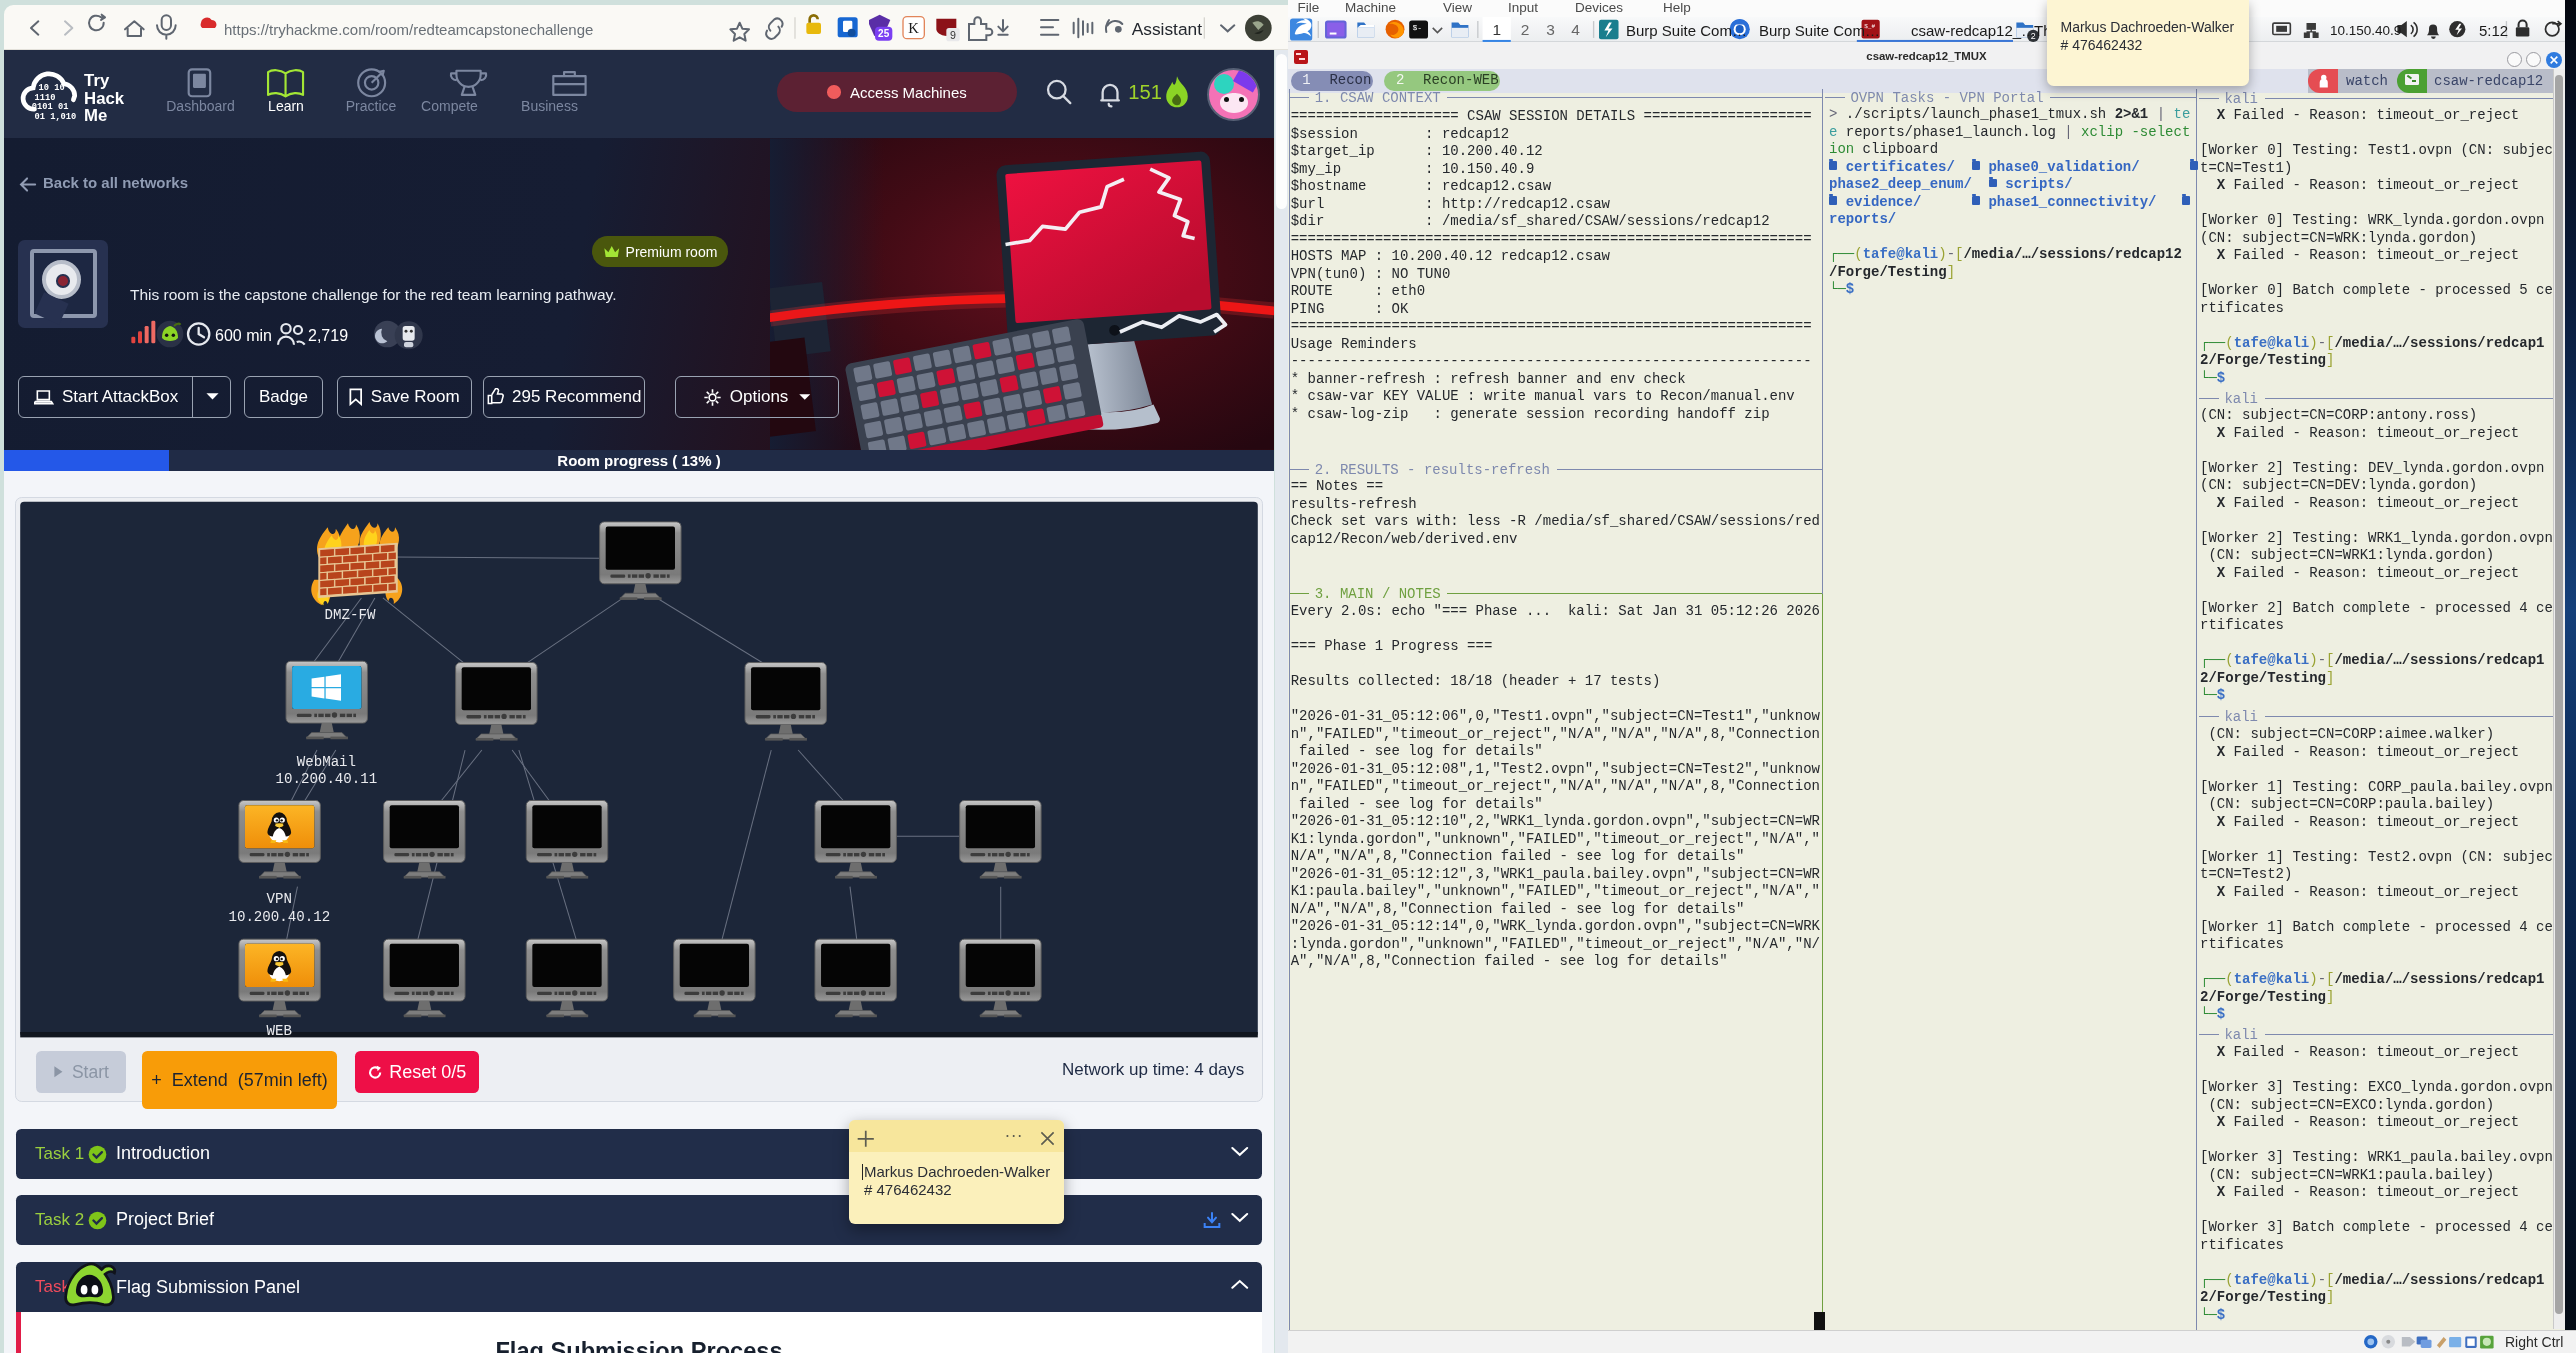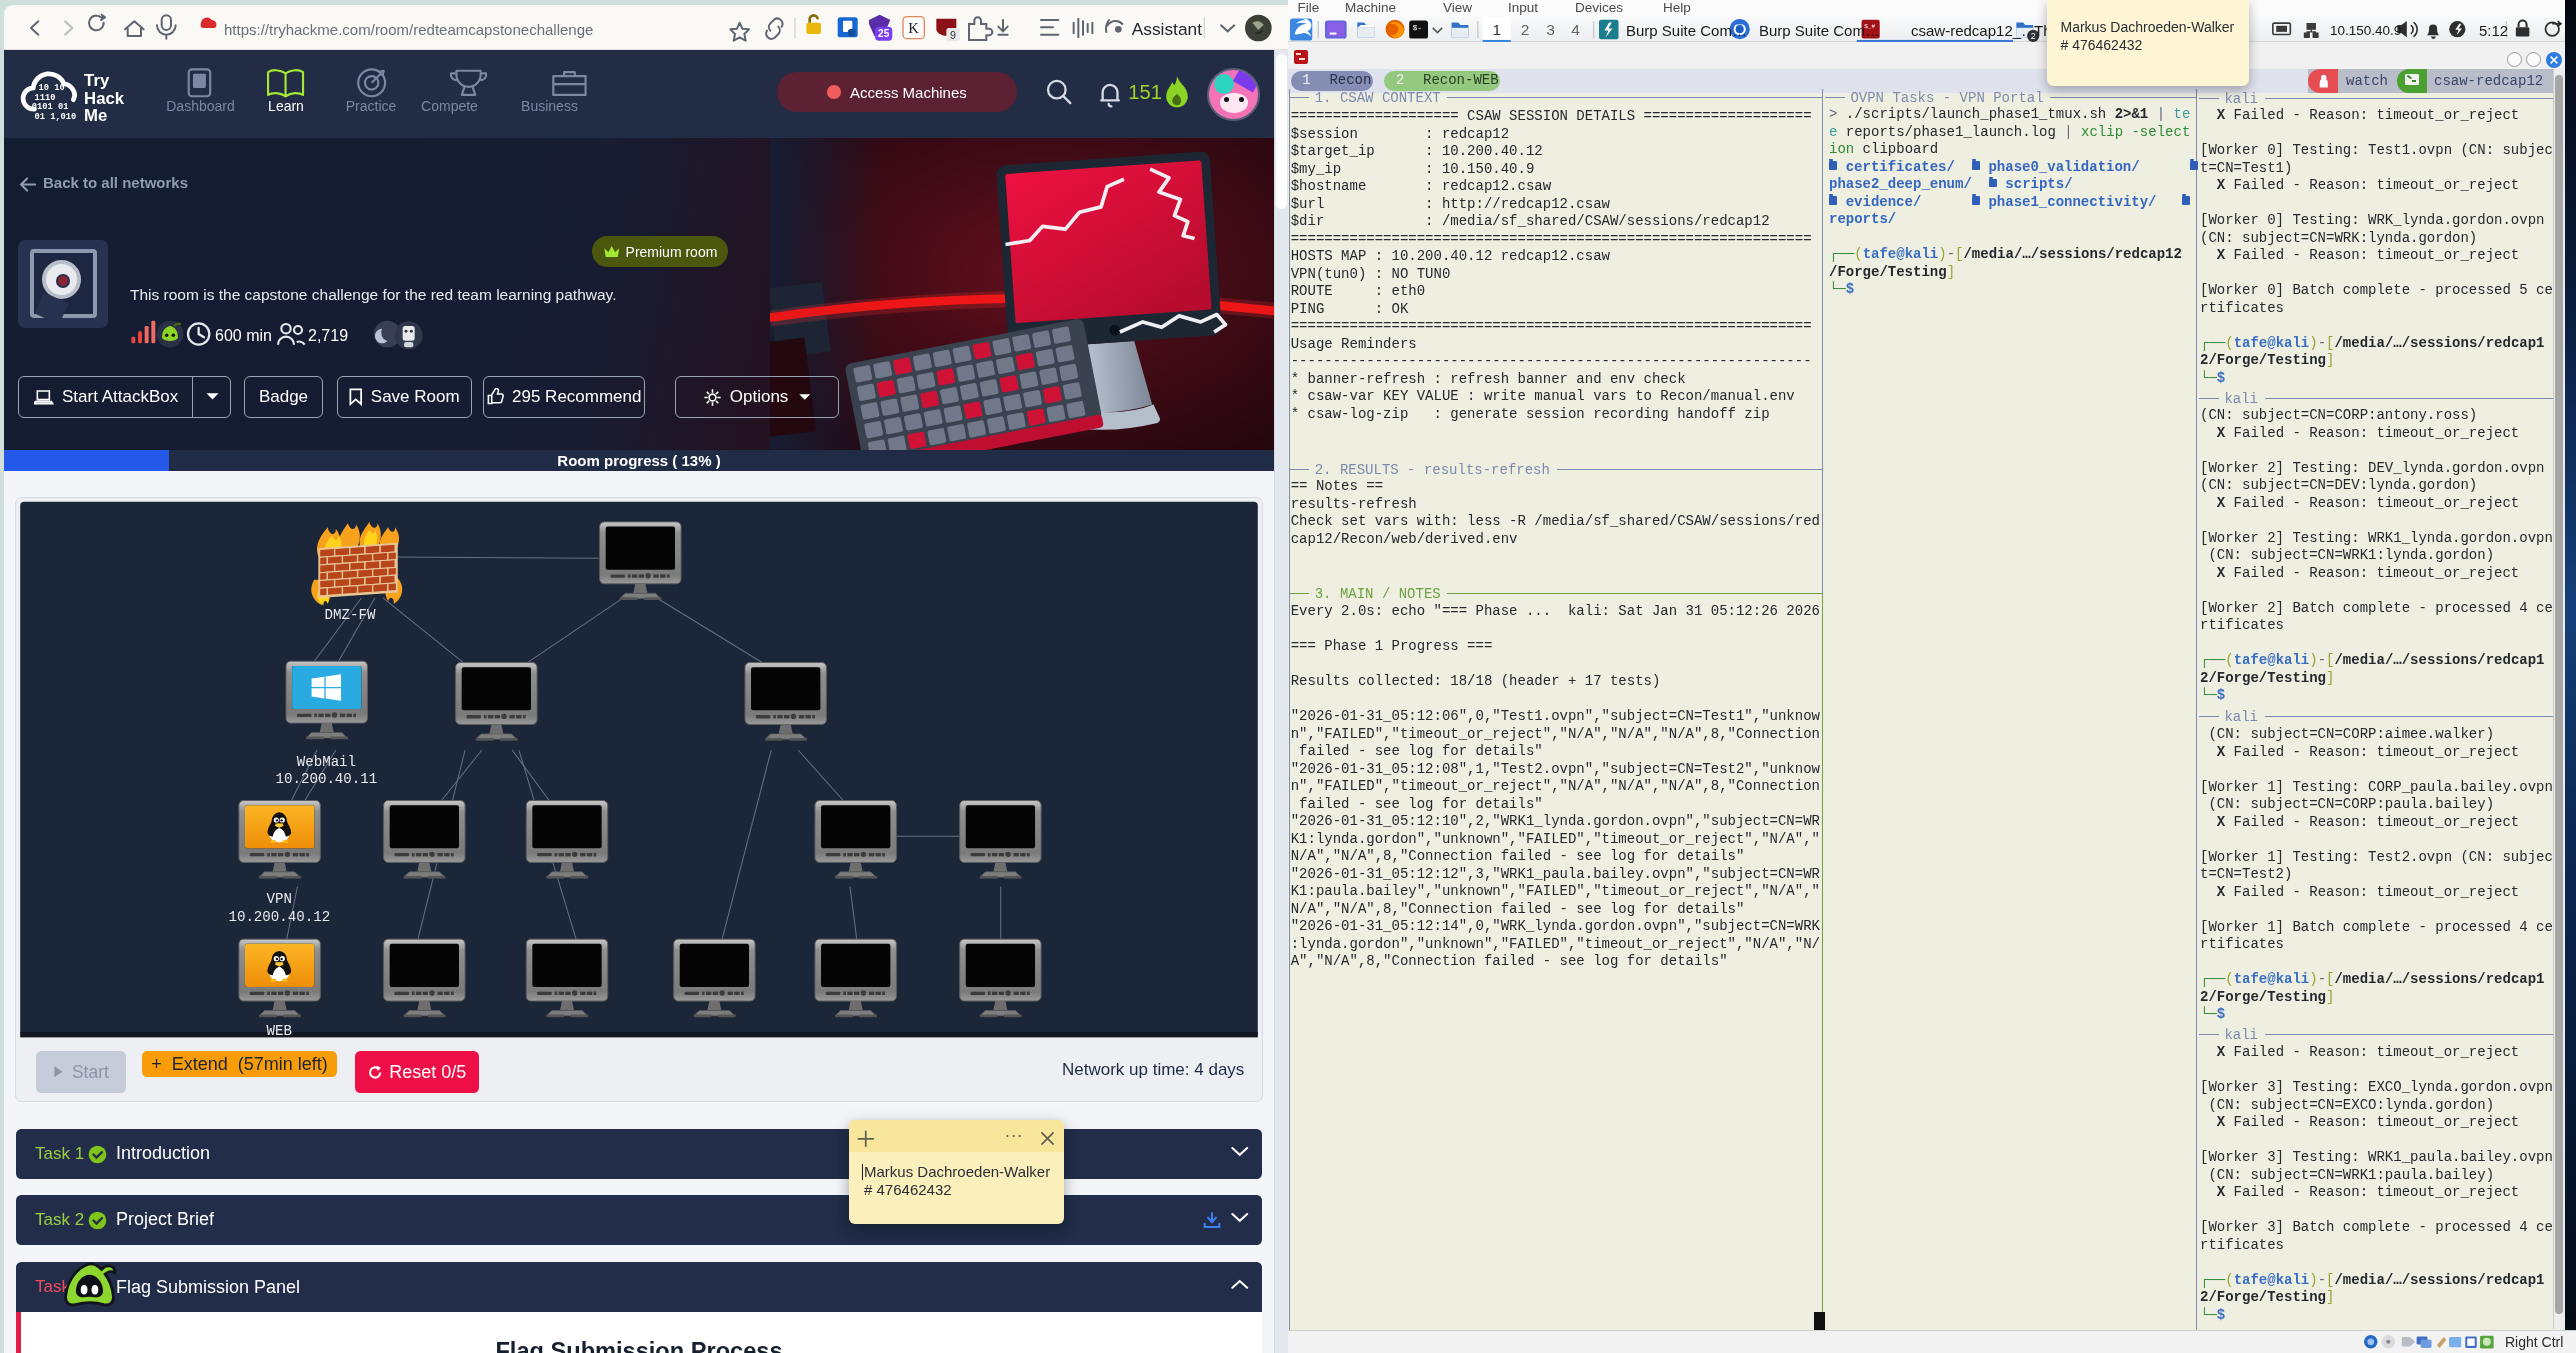--- a/index.html
+++ b/index.html
@@ -460,21 +460,21 @@
 <text x="392" y="809" dy="-9">WEB</text>
 </g>
     </svg>
 
 <div class="abs" style="left:36px;top:1051px;width:90px;height:42px;background:#c6ccd9;border-radius:5.4px;display:flex;align-items:center;justify-content:center">
  <svg width="10.8" height="13.5" viewBox="0 0 16 20" style="margin-right:8px">
         <path d="M2 2 l12 8 -12 8z" fill="#8b95a5"></path>
       </svg>
  <span style="font-size:17.5px;color:#8b95a5">Start</span>
 </div>
-<div class="abs" style="left:142px;top:1051px;width:195px;height:26px;background:#f89c08;border-radius:5.4px;display:flex;align-items:center;justify-content:center">
+<div class="abs" style="left:142px;top:1051px;width:195px;height:58px;background:#f89c08;border-radius:5.4px;display:flex;align-items:center;justify-content:center">
  <span style="font-size:18px;color:#1d2432">+&nbsp; Extend&nbsp; (57min left)</span>
 </div>
 <div class="abs" style="left:355px;top:1051px;width:124px;height:42px;background:#ee0f47;border-radius:5.4px;display:flex;align-items:center;justify-content:center">
  <svg width="15" height="15" viewBox="0 0 22 22" style="margin-right:6.7px">
         <path d="M18 11 a7.5 7.5 0 1 1 -3 -6" stroke="#fff" stroke-width="3" fill="none"></path>
         <path d="M13 1 l6 3 -5 5z" fill="#fff"></path>
       </svg>
  <span style="font-size:18px;color:#fff">Reset 0/5</span>
 </div>
 <div class="abs" style="left:1062px;top:1060px;font-size:17px;color:#1e2a44">Network up time: 4 days</div>
@@ -610,20 +610,21 @@
  <div class="abs" style="left:471px;top:22px;font-size:15px;color:#1a1a1a">Burp Suite Com…</div>
  <div class="abs" style="left:623px;top:22px;font-size:15px;color:#1a1a1a">csaw-redcap12_…</div>
  <div class="abs" style="left:1042px;top:23px;font-size:13.5px;color:#1a1a1a">10.150.40.9</div>
  <div class="abs" style="left:1191px;top:22px;font-size:15px;color:#1a1a1a">5:12</div>
 
  <div class="abs" style="left:0;top:42px;width:1277px;height:28px;background:#f1f1f2"></div>
  <div class="abs" style="left:6px;top:50px;width:14px;height:14px;border-radius:2px;background:#b91418">
       <div class="abs" style="left:2px;top:2.7px;width:5.4px;height:2px;background:#ffd9d9"></div>
       <div class="abs" style="left:4.7px;top:8px;width:6px;height:2px;background:#ffd9d9"></div>
     </div>
+ <div class="abs" style="left:0;top:50px;width:1277px;text-align:center;font-size:11.4px;font-weight:bold;color:#2a2a2a">csaw-redcap12_TMUX</div>
  <div class="abs" style="left:1219px;top:52px;width:15px;height:15px;border-radius:50%;border:1.3px solid #9a9aa0;background:#fafafa"></div>
  <div class="abs" style="left:1238px;top:52px;width:15px;height:15px;border-radius:50%;border:1.3px solid #9a9aa0;background:#fafafa"></div>
  <div class="abs" style="left:1258px;top:52px;width:16px;height:16px;border-radius:50%;background:#2f7bdf"></div>
  <svg class="abs" style="left:1262px;top:56px" width="8" height="8" viewBox="0 0 12 12">
       <path d="M1 1 l10 10 M11 1 L1 11" stroke="#fff" stroke-width="2.4"></path>
     </svg>
 
  <div class="abs" style="left:0;top:69px;width:1265px;height:24px;background:#dfe2ed"></div>
  <div class="abs" style="left:3.4px;top:71px;width:82px;height:20px;background:#858db5;border-radius:10px;font-family:'Liberation Mono',monospace;font-size:14px">
       <span class="abs" style="left:10.8px;top:1.3px;color:#eff0f5">1</span>

